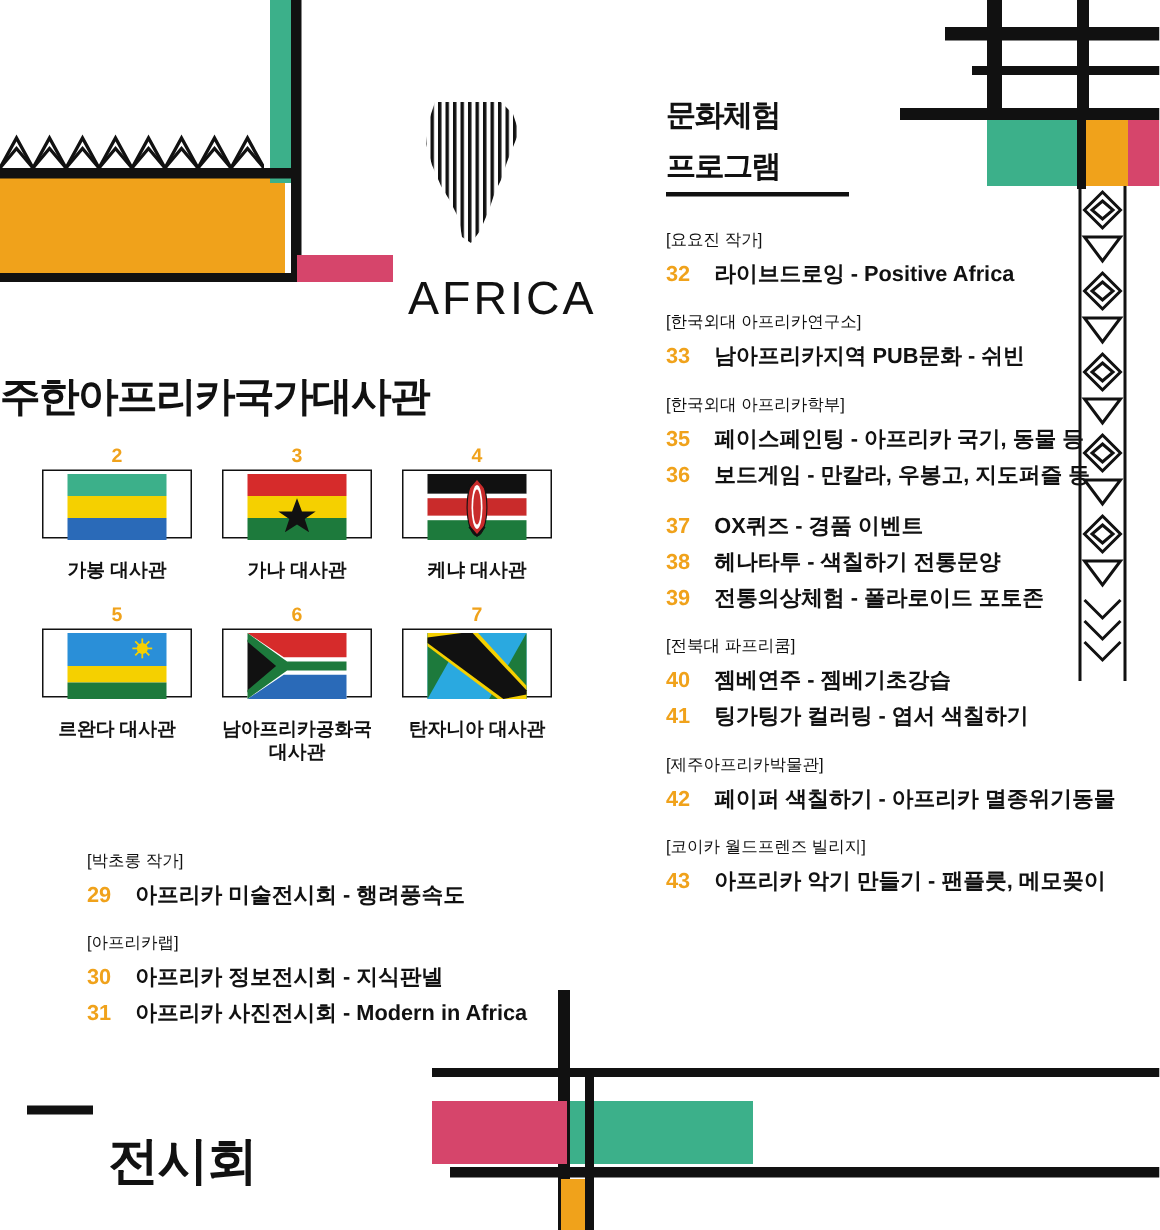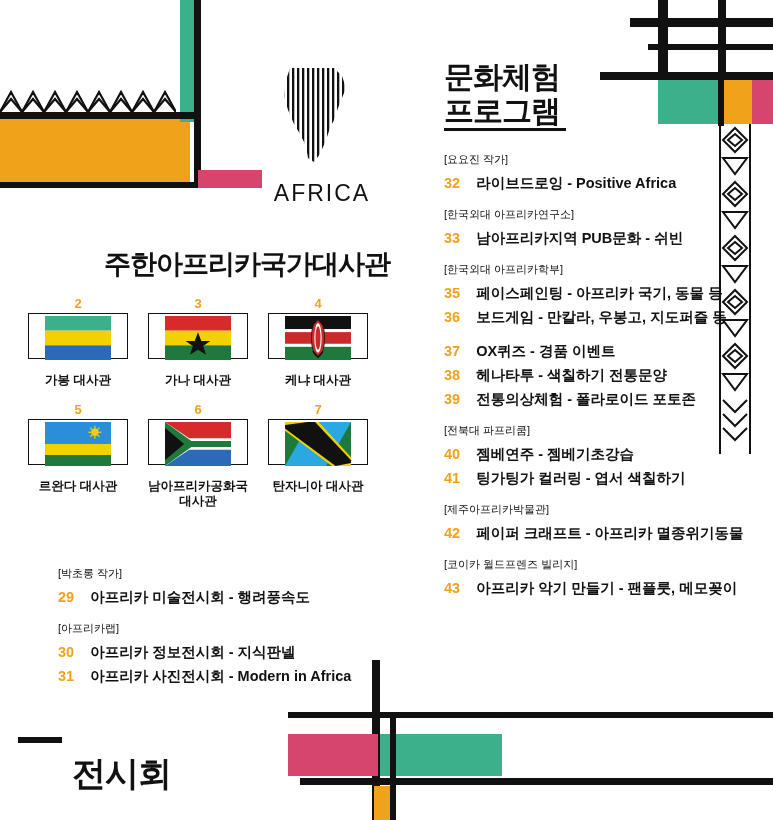--- a/index.html
+++ b/index.html
@@ -17,40 +17,40 @@
   #tl-orange{left:0;top:118px;width:190px;height:66px;background:#f0a21b;}
   #tl-teal{left:180px;top:0;width:14px;height:122px;background:#3cb08a;}
   #tl-blackline-v{left:194px;top:0;width:7px;height:186px;background:#111;}
   #tl-black-h1{left:0;top:112px;width:194px;height:7px;background:#111;}
   #tl-black-h2{left:0;top:182px;width:262px;height:6px;background:#111;}
   #tl-pink{left:198px;top:170px;width:64px;height:18px;background:#d6456b;}
   #tl-zig{left:0;top:86px;width:176px;height:28px;}
 
   
   #africa-logo{left:272px;top:62px;width:100px;height:140px;text-align:center;}
-  #africa-label{font-size:23px;letter-spacing:2px;color:#111;margin-top:4px;font-family:"Liberation Sans",sans-serif;}
+  #africa-label{font-size:31px;letter-spacing:2px;color:#111;margin-top:4px;font-family:"Liberation Sans",sans-serif;}
 
   
   #rt-black-v1{left:658px;top:0;width:10px;height:105px;background:#111;}
   #rt-black-v2{left:718px;top:0;width:8px;height:78px;background:#111;}
   #rt-black-h1{left:630px;top:18px;width:143px;height:9px;background:#111;}
   #rt-black-h2{left:648px;top:44px;width:125px;height:6px;background:#111;}
   #rt-black-h3{left:600px;top:72px;width:173px;height:8px;background:#111;}
   #rt-teal{left:658px;top:80px;width:62px;height:44px;background:#3cb08a;}
   #rt-orange{left:722px;top:80px;width:30px;height:44px;background:#f0a21b;}
   #rt-pink{left:752px;top:80px;width:21px;height:44px;background:#d6456b;}
   #rt-black-v3{left:718px;top:80px;width:6px;height:46px;background:#111;}
   #rt-band{left:716px;top:124px;width:38px;height:330px;}
 
   
   #prog-title{left:444px;top:60px;width:260px;}
-  #prog-title .l{font-size:30px;font-weight:bold;letter-spacing:-1px;line-height:34px;color:#111;}
+  #prog-title .l{font-size:20px;font-weight:bold;letter-spacing:-1px;line-height:34px;color:#111;}
   #prog-underline{left:444px;top:128px;width:122px;height:3px;background:#111;}
 
-  #emb-title{left:0;top:246px;width:390px;text-align:right;font-size:27px;font-weight:bold;letter-spacing:-1px;color:#111;}
+  #emb-title{left:0;top:246px;width:390px;text-align:left;font-size:27px;font-weight:bold;letter-spacing:-1px;color:#111;}
 
   
   #flags{left:18px;top:296px;width:360px;}
   .flag-row{display:flex;gap:0;}
   .flag-cell{width:120px;text-align:center;position:relative;}
   .flag-num{font-size:13px;color:#f0a21b;font-weight:bold;margin-bottom:2px;}
   .flag-frame{position:absolute;left:10px;top:0;width:100px;height:46px;border:1px solid #111;box-sizing:border-box;}
   .flag-wrap{position:relative;width:120px;height:52px;margin:0 auto;}
   .flag-img{position:absolute;left:22px;top:3px;width:76px;height:44px;overflow:hidden;}
   .flag-cap{font-size:12.5px;font-weight:bold;margin-top:8px;line-height:15px;color:#111;}
@@ -174,21 +174,21 @@
       <div class="li"><span class="n">38</span><span>헤나타투 - 색칠하기 전통문양</span></div>
       <div class="li"><span class="n">39</span><span>전통의상체험 - 폴라로이드 포토존</span></div>
     </div>
     <div class="grp">
       <div class="grp-head">[전북대 파프리쿰]</div>
       <div class="li"><span class="n">40</span><span>젬베연주 - 젬베기초강습</span></div>
       <div class="li"><span class="n">41</span><span>팅가팅가 컬러링 - 엽서 색칠하기</span></div>
     </div>
     <div class="grp">
       <div class="grp-head">[제주아프리카박물관]</div>
-      <div class="li"><span class="n">42</span><span>페이퍼 크래프트 - 아프리카 멸종위기동물</span></div>
+      <div class="li"><span class="n">42</span><span>페이퍼 색칠하기 - 아프리카 멸종위기동물</span></div>
     </div>
     <div class="grp">
       <div class="grp-head">[코이카 월드프렌즈 빌리지]</div>
       <div class="li"><span class="n">43</span><span>아프리카 악기 만들기 - 팬플룻, 메모꽂이</span></div>
     </div>
   </div>
 
 <div class="abs" id="emb-title">주한아프리카국가대사관</div>
 
 <div class="abs" id="flags">

